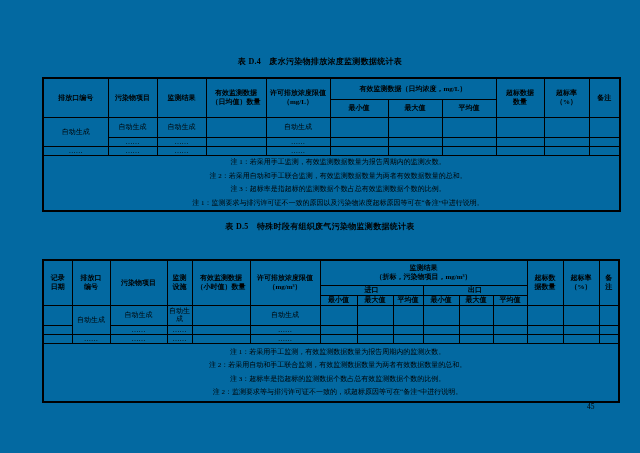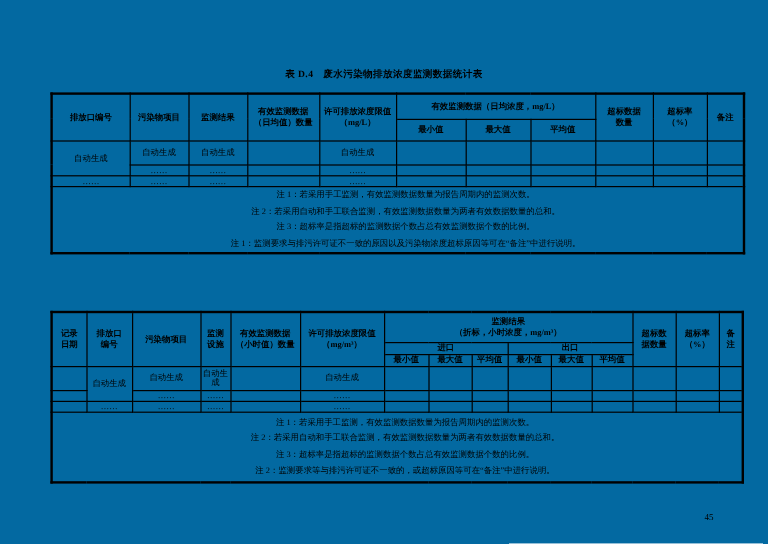--- a/index.html
+++ b/index.html
@@ -27,21 +27,21 @@
   tr.d4-hr1{height:21px;} tr.d4-hr2{height:18px;}
   tr.d5-hrA{height:25px;} tr.d5-hrB{height:10px;} tr.d5-hrC{height:10px;}
   tr.row-main{height:20px;} tr.row-dots{height:8px;}
   td.notes-cell{
     text-align:left;vertical-align:top;font-weight:normal;padding:2px 2px 0 0;font-family:Liberation Serif, serif;
   }
   .note-line{
     font-size:7px;line-height:13.5px;padding-left:13px;white-space:nowrap;overflow:hidden;
   }
   .page-number{
-    position:absolute;top:426px;left:587px;font-size:7.5px;
+    position:absolute;top:402px;left:587px;font-size:7.5px;
   }
 </style>
 </head>
 <body>
 
 <div class="page">
 
   <div class="tbl-title" style="top:56px">表 D.4　废水污染物排放浓度监测数据统计表</div>
 
   <table class="tbl" style="left:42px;top:77px;width:577px">
@@ -129,20 +129,21 @@
       <td colspan="11" class="notes-cell" style="height:54px">
         <div class="note-line">注 1：若采用手工监测，有效监测数据数量为报告周期内的监测次数。</div>
         <div class="note-line">注 2：若采用自动和手工联合监测，有效监测数据数量为两者有效数据数量的总和。</div>
         <div class="note-line">注 3：超标率是指超标的监测数据个数占总有效监测数据个数的比例。</div>
         <div class="note-line">注 1：监测要求与排污许可证不一致的原因以及污染物浓度超标原因等可在“备注”中进行说明。</div>
       </td>
     </tr>
   </tbody>
     </table>
 
+  <div class="tbl-title" style="top:221px">表 D.5　特殊时段有组织废气污染物监测数据统计表</div>
 
   <table class="tbl" style="left:42px;top:259px;width:576px">
     <colgroup>
       <col style="width:29px">
         <col style="width:38px">
         <col style="width:57px">
       <col style="width:25px">
         <col style="width:58px">
         <col style="width:70px">
       <col style="width:37px">
@@ -173,21 +174,21 @@
       <th rowspan="3" class="hb">
         <span class="l">有效监测数据</span>
         <span class="l">（小时值）数量</span>
       </th>
       <th rowspan="3" class="hb">
         <span class="l">许可排放浓度限值</span>
         <span class="l">（mg/m³）</span>
       </th>
       <th colspan="6">
         <span class="l">监测结果</span>
-        <span class="l">（折标，小时浓度，mg/m³）</span>
+        <span class="l">（折标，污染物项目，mg/m³）</span>
       </th>
       <th rowspan="3" class="hb">
         <span class="l">超标数</span>
         <span class="l">据数量</span>
       </th>
       <th rowspan="3" class="hb">
         <span class="l">超标率</span>
         <span class="l">（%）</span>
       </th>
       <th rowspan="3" class="hb">

